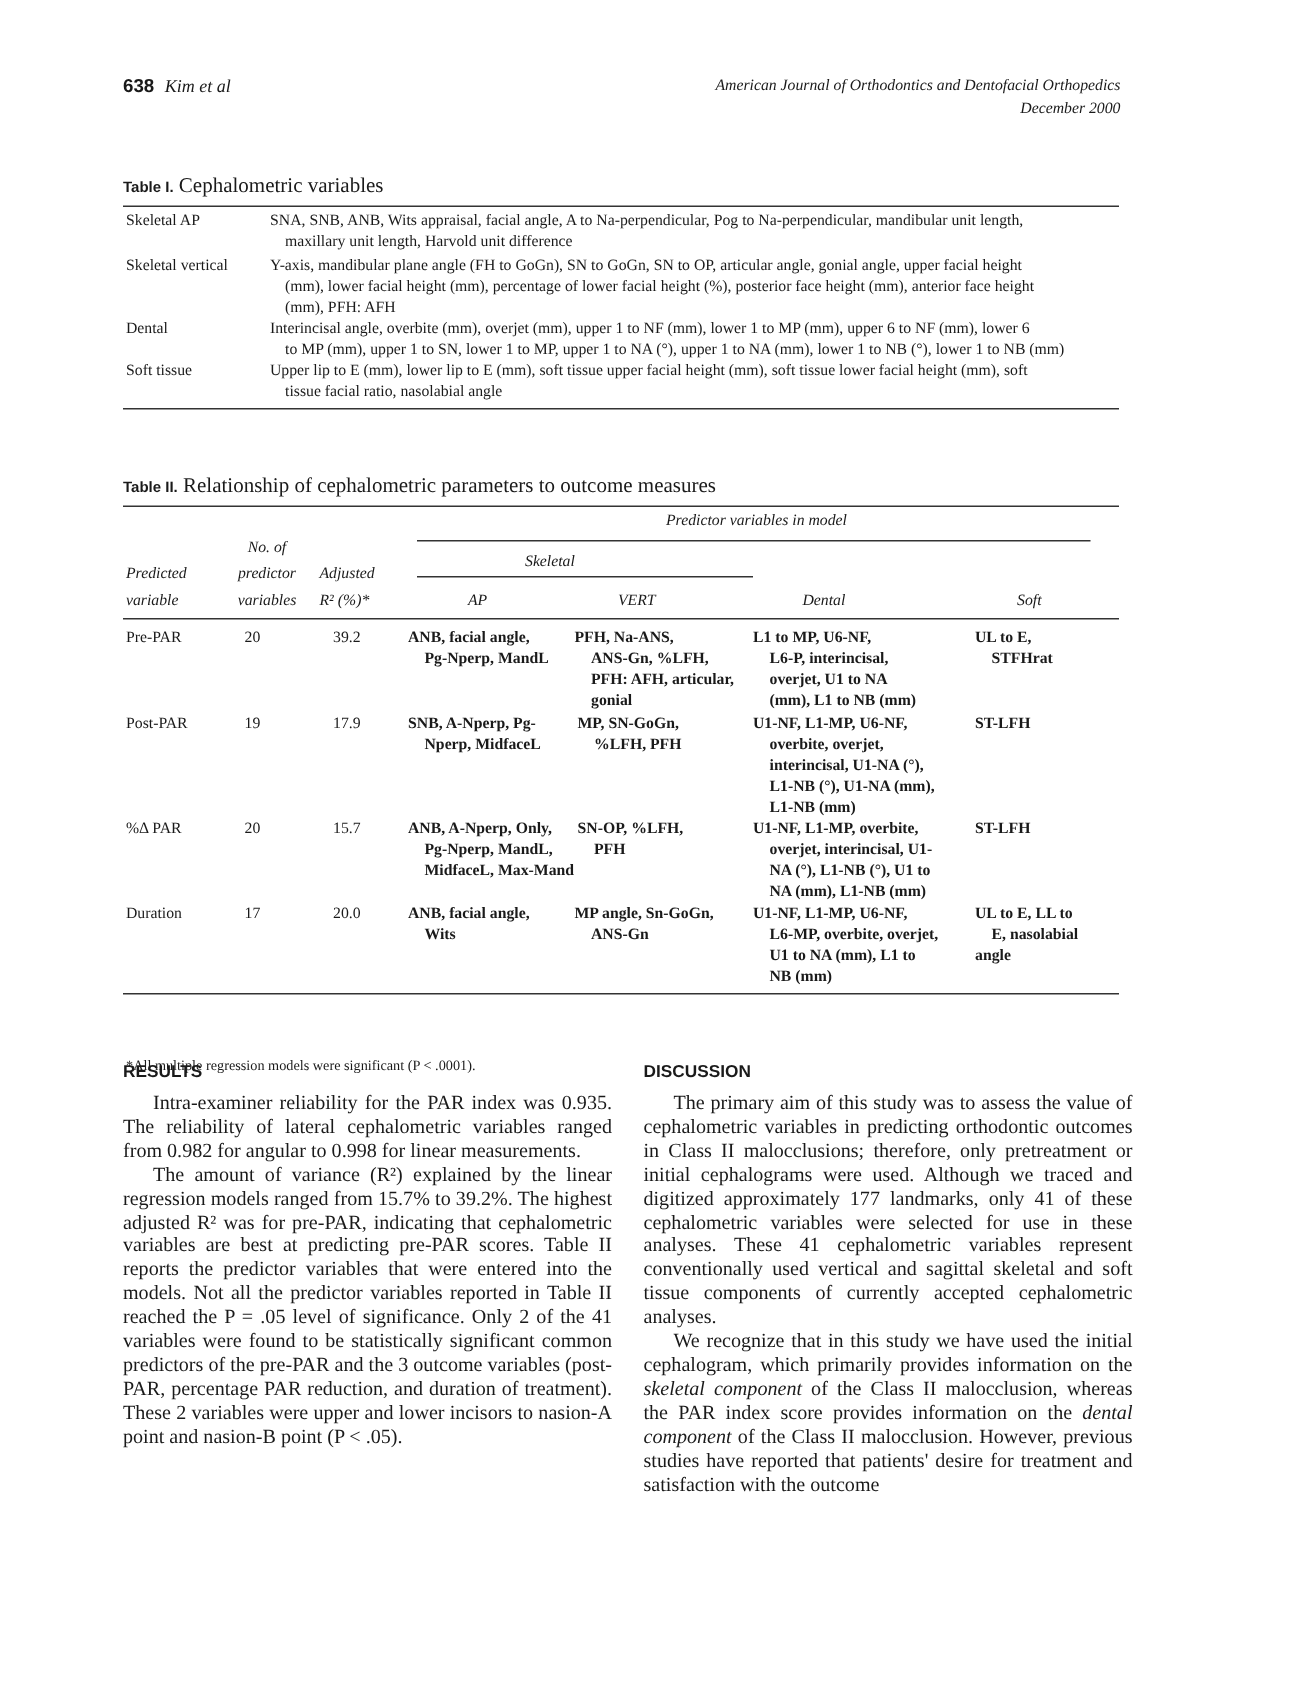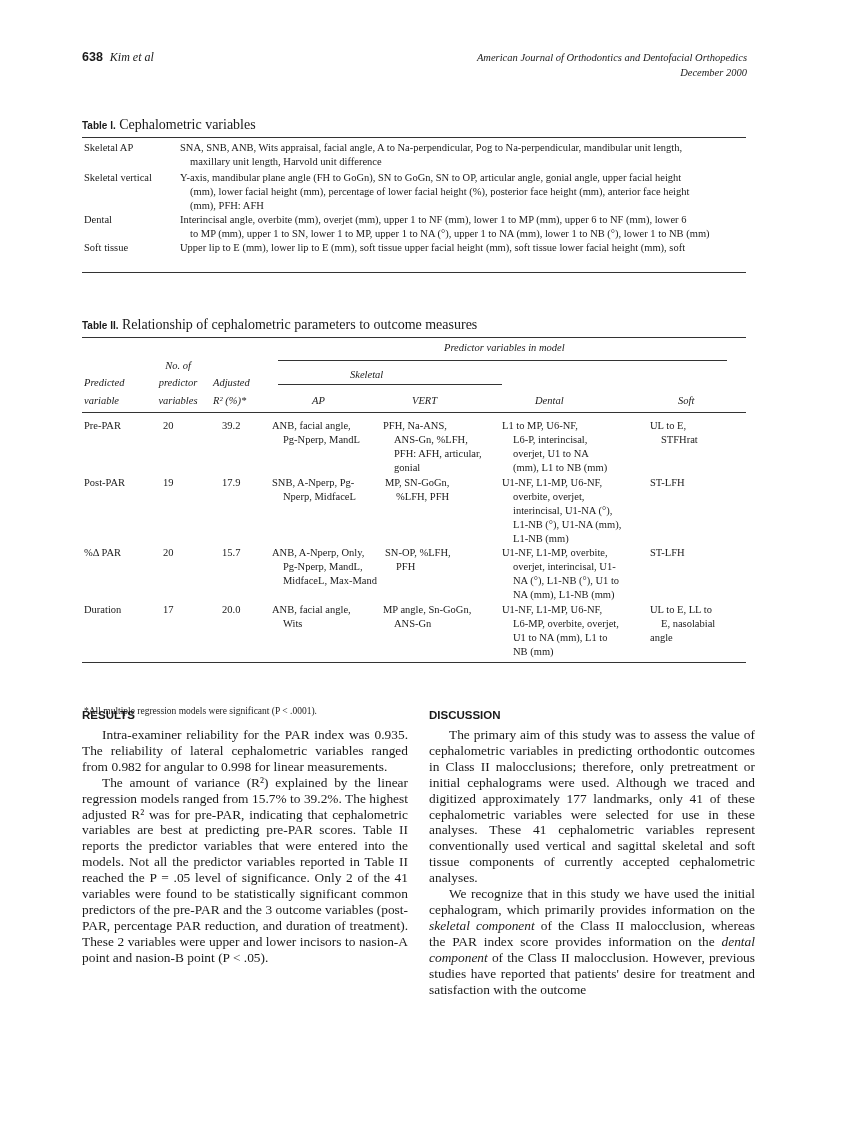--- a/index.html
+++ b/index.html
@@ -12,21 +12,21 @@
   .tcap { font-size: 14px; }
   .tcap .lbl { font-family: "Liberation Sans", sans-serif; font-weight: bold; font-size: 10px; }
   .rule { position: absolute; background: #333; height: 1.3px; }
   .t1row { position: absolute; left: 82px; width: 660px; font-size: 10.5px; line-height: 14px; }
   .t1row .k { position: absolute; left: 2px; top: 0; }
   .t1row .v { position: absolute; left: 98px; width: 560px; text-indent: 0; }
   .t1row .v span.cont { display: block; padding-left: 10px; }
   .t2 { font-size: 10.5px; line-height: 14px; }
   .t2 .hdr { font-style: italic; }
   .cell { position: absolute; }
-  .hang { padding-left: 0; }
+  .hang { padding-left: 0; font-weight: bold; }
   .hang .l { display: block; }
   .hang .l.i { padding-left: 11px; }
   .foot { font-size: 9.5px; margin-top: 34px; }
   .sec { font-family: "Liberation Sans", sans-serif; font-weight: bold; font-size: 11.5px; }
   .col { position: absolute; width: 326px; font-size: 13.4px; line-height: 15.9px; text-align: justify; }
   .col p { margin: 0; text-indent: 20px; }
 </style>
 </head>
 <body>
 
@@ -64,20 +64,21 @@
   <span class="k">Dental</span>
   <div class="v">
     <span>Interincisal angle, overbite (mm), overjet (mm), upper 1 to NF (mm), lower 1 to MP (mm), upper 6 to NF (mm), lower 6</span>
     <span class="cont">to MP (mm), upper 1 to SN, lower 1 to MP, upper 1 to NA (°), upper 1 to NA (mm), lower 1 to NB (°), lower 1 to NB (mm)</span>
   </div>
 </div>
 <div class="t1row" style="top:241px;">
   <span class="k">Soft tissue</span>
   <div class="v">
     <span>Upper lip to E (mm), lower lip to E (mm), soft tissue upper facial height (mm), soft tissue lower facial height (mm), soft</span>
+    <span class="cont">tissue facial ratio, nasolabial angle</span>
   </div>
 </div>
 <div class="rule" style="left:82px; top:272px; width:664px;"></div>
 
 <div class="abs tcap" style="left:82px; top:317px;">
   <span class="lbl">Table II.</span>
   <span>Relationship of cephalometric parameters to outcome measures</span>
 </div>
 <div class="rule" style="left:82px; top:337px; width:664px;"></div>
 

